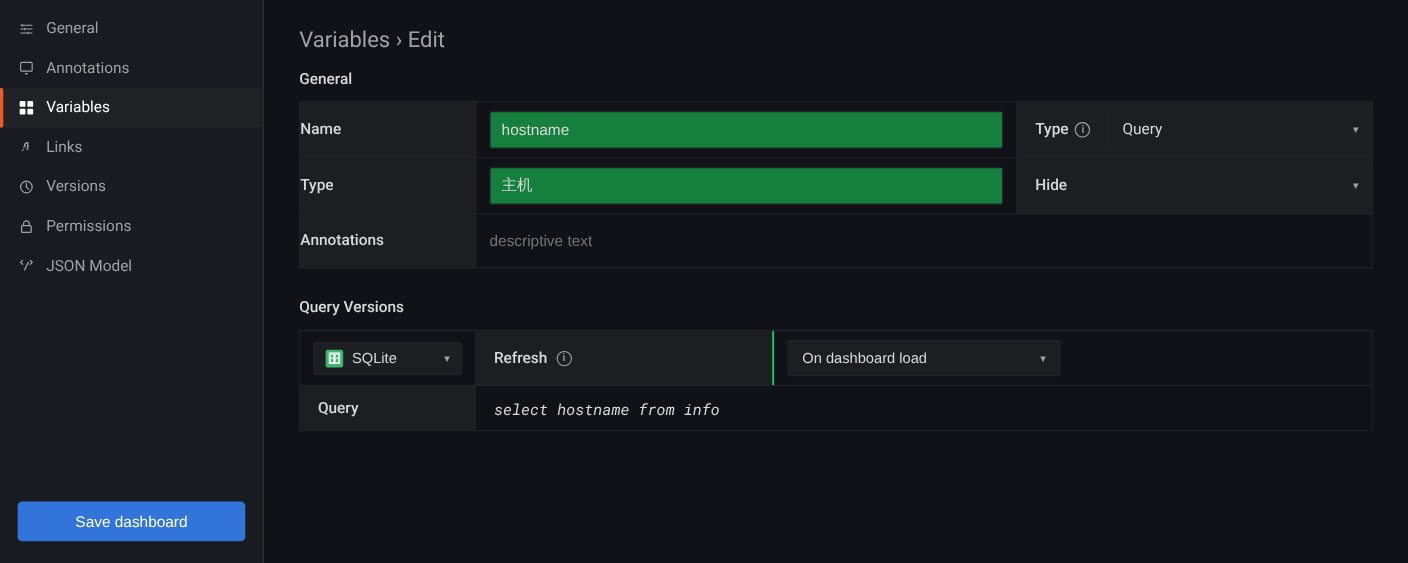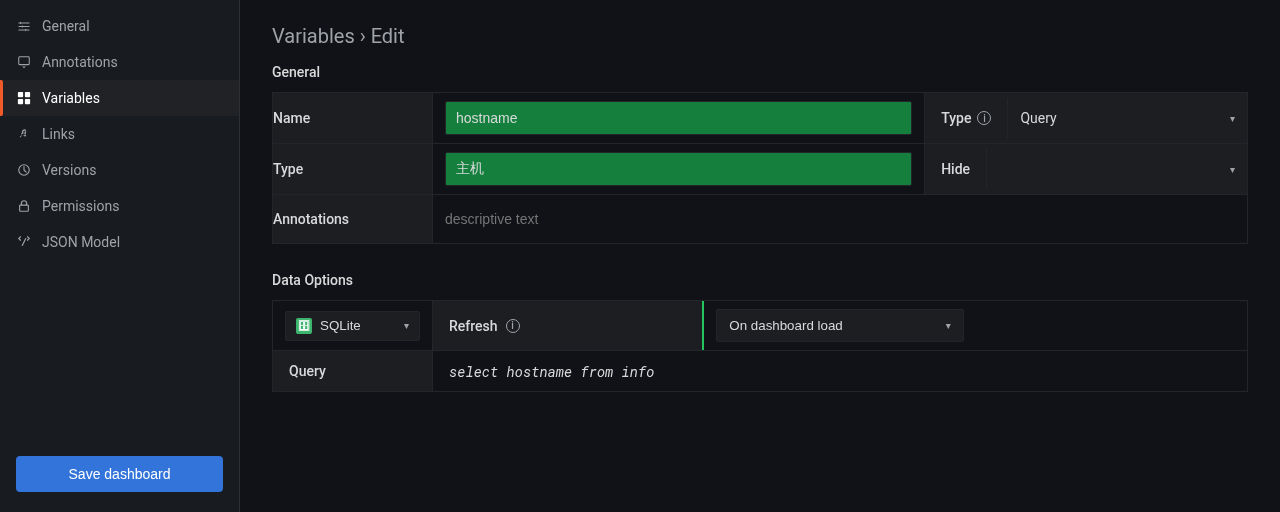--- a/index.html
+++ b/index.html
@@ -377,21 +377,21 @@
 
     <tr>
       <td class="form-label-cell">Annotations</td>
       <td class="form-value-cell" colspan="2" style="padding:8px 12px;">
         <input class="description-input" type="text" placeholder="descriptive text" style="">
       </td>
     </tr>
   </tbody>
     </table>
 
-  <div class="section-title" style="margin-top:8px;">Data Options</div>
+  <div class="section-title" style="margin-top:8px;">Query Versions</div>
 
   <div style="display:grid; grid-template-columns: 160px 1fr 1fr 1fr; border:1px solid #22252a;">
     <div style="background:#111217; padding:8px 12px; display:flex; align-items:center; border-right:1px solid #22252a;">
       <button class="sqlite-btn">
         <span class="sqlite-icon">🗄</span>
         <span>SQLite</span>
         <span class="chevron-down" style="margin-left:auto;">▾</span>
       </button>
     </div>
     <div style="background:#1c1e22; padding:12px 16px; display:flex; align-items:center; gap:8px; border-right:2px solid #22c55e; font-weight:500;">

